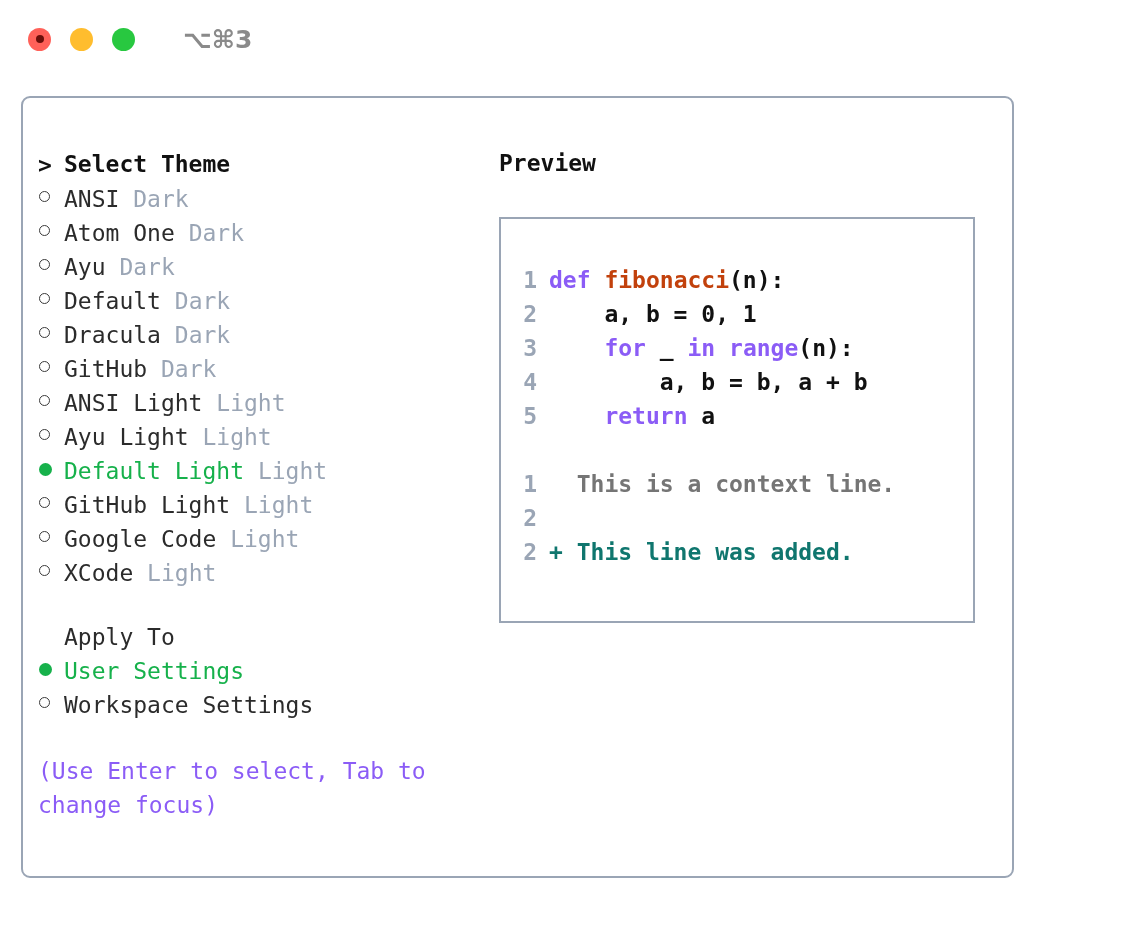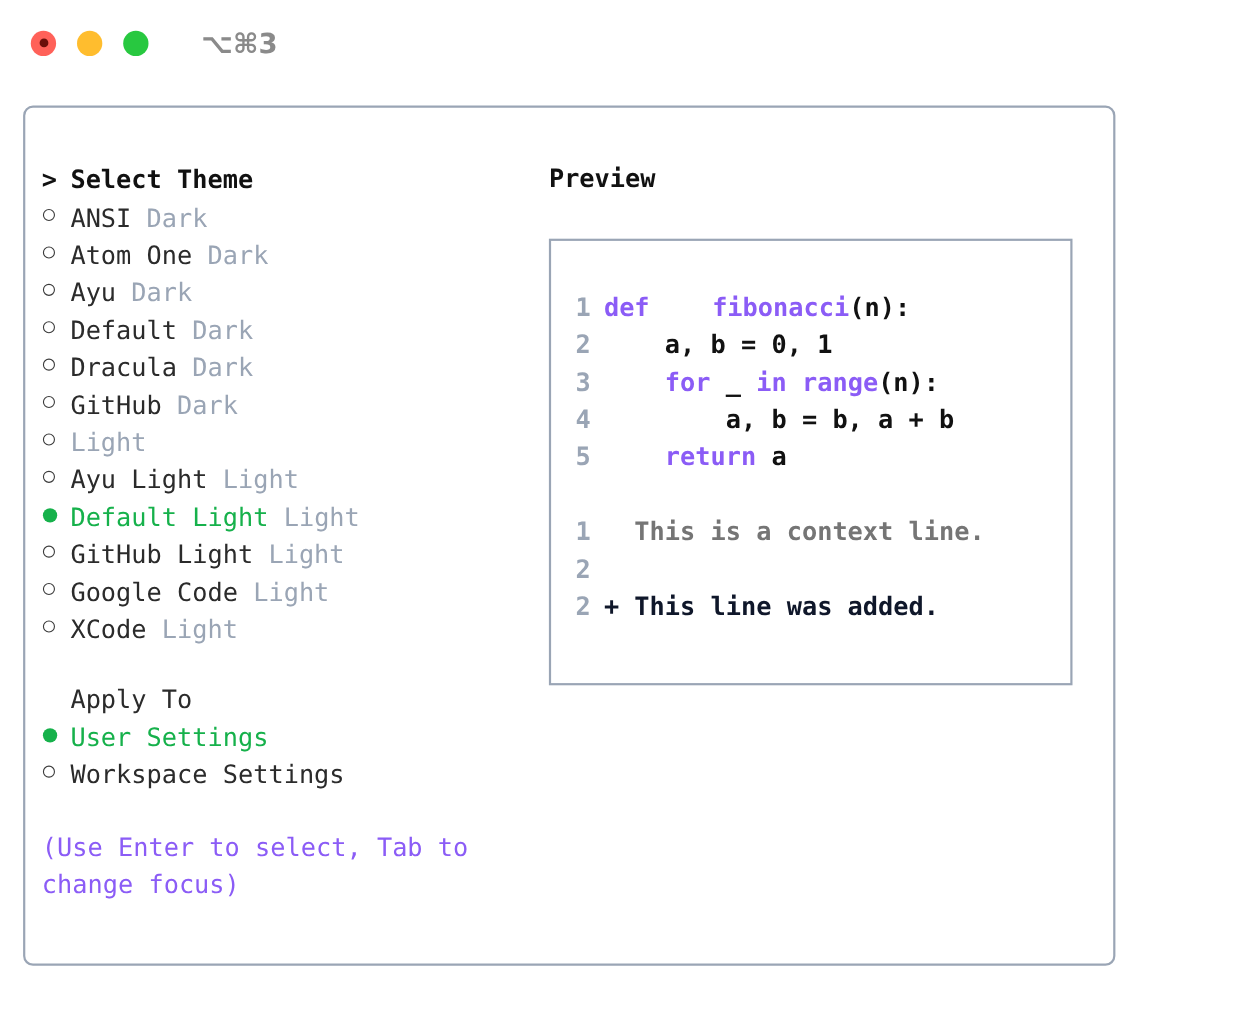--- a/index.html
+++ b/index.html
@@ -214,25 +214,25 @@
     width: 26px;
     text-align: right;
     color: #9aa5b5;
     margin-right: 12px;
   }
   .code-text { white-space: pre; }
 
   .blank-line { height: 34px; }
 
   .tok-kw   { color: #8b5cf6; }
-  .tok-fn   { color: #8b5cf6; margin-left: 43px; }
+  .tok-fn   { color: #c2410c; }
   .tok-pl   { color: #111111; }
   .tok-ctx  { color: #757575; }
   .tok-del  { color: #c0241c; }
-  .tok-add  { color: #0f172a; margin-top: 21px; }
+  .tok-add  { color: #0f766e; margin-top: 21px; }
 </style>
 </head>
 <body>
 
 <div id="app">
 
   <div class="titlebar">
     <div class="dots">
       <span class="dot dot-red"></span>
       <span class="dot dot-yellow"></span>
@@ -250,21 +250,21 @@
           <span class="marker"><span class="glyph-caret">&gt;</span></span><span>Select Theme</span>
         </div>
 
         <div id="theme-rows">
             <div class="row"><span class="marker"><span class="glyph-hollow"></span></span><span class="label">ANSI </span><span class="suffix">Dark</span></div>
             <div class="row"><span class="marker"><span class="glyph-hollow"></span></span><span class="label">Atom One </span><span class="suffix">Dark</span></div>
             <div class="row"><span class="marker"><span class="glyph-hollow"></span></span><span class="label">Ayu </span><span class="suffix">Dark</span></div>
             <div class="row"><span class="marker"><span class="glyph-hollow"></span></span><span class="label">Default </span><span class="suffix">Dark</span></div>
             <div class="row"><span class="marker"><span class="glyph-hollow"></span></span><span class="label">Dracula </span><span class="suffix">Dark</span></div>
             <div class="row"><span class="marker"><span class="glyph-hollow"></span></span><span class="label">GitHub </span><span class="suffix">Dark</span></div>
-            <div class="row"><span class="marker"><span class="glyph-hollow"></span></span><span class="suffix">Light</span></div>
+            <div class="row"><span class="marker"><span class="glyph-hollow"></span></span><span class="label">ANSI Light </span><span class="suffix">Light</span></div>
             <div class="row"><span class="marker"><span class="glyph-hollow"></span></span><span class="label">Ayu Light </span><span class="suffix">Light</span></div>
             <div class="row"><span class="marker"><span class="glyph-filled"></span></span><span class="label sel">Default Light </span><span class="suffix">Light</span></div>
             <div class="row"><span class="marker"><span class="glyph-hollow"></span></span><span class="label">GitHub Light </span><span class="suffix">Light</span></div>
             <div class="row"><span class="marker"><span class="glyph-hollow"></span></span><span class="label">Google Code </span><span class="suffix">Light</span></div>
             <div class="row"><span class="marker"><span class="glyph-hollow"></span></span><span class="label">XCode </span><span class="suffix">Light</span></div>
           </div>
 
         <div class="section-gap"></div>
 
         <div class="apply-head">Apply To</div>

